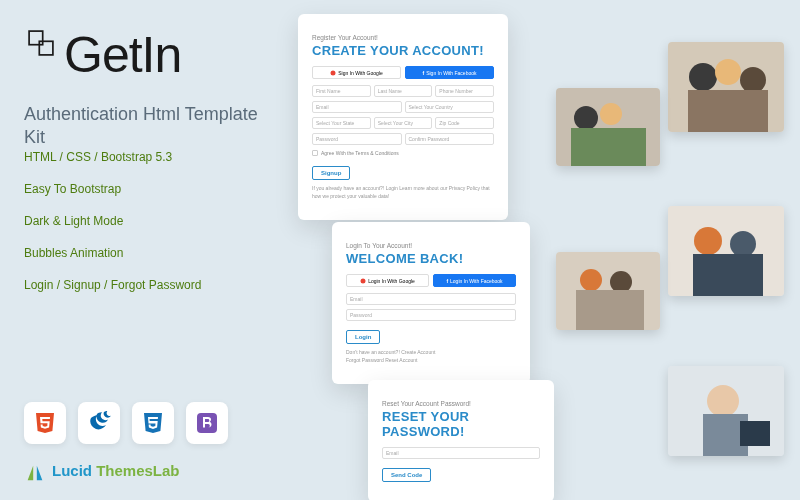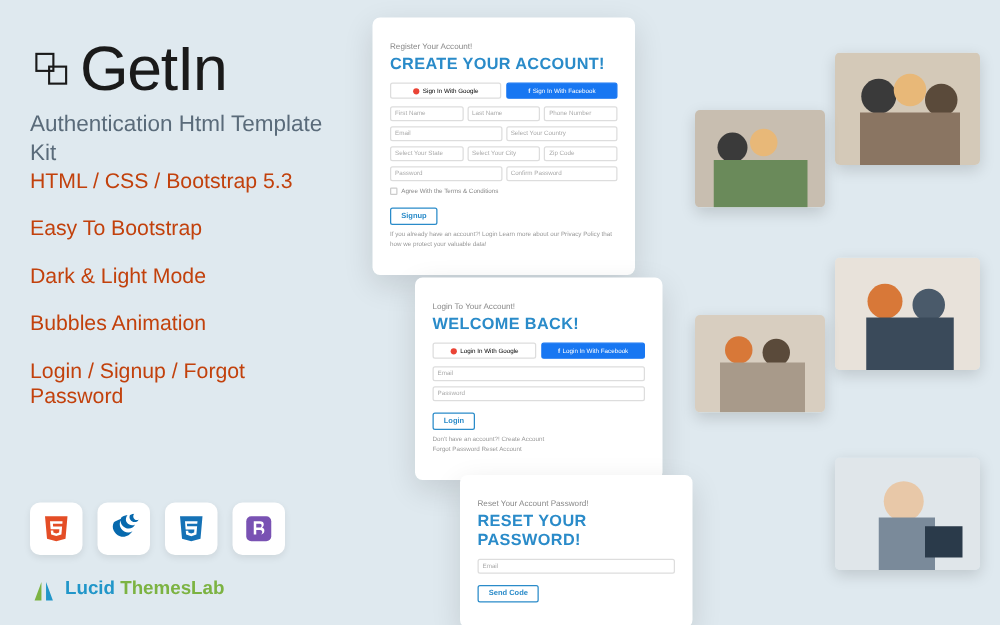--- a/index.html
+++ b/index.html
@@ -1,24 +1,24 @@
 <!DOCTYPE html>
 <html><head>
 <meta charset="utf-8">
 <style>
 *{margin:0;padding:0;box-sizing:border-box;font-family:-apple-system,BlinkMacSystemFont,'Segoe UI',Arial,sans-serif}
 body{width:800px;height:500px;background:#dfe9ef;position:relative;overflow:hidden}
 .left{position:absolute;left:24px;top:26px;width:250px}
-.logo-row{display:flex;align-items:center;gap:6px;margin-bottom:4px}
+.logo-row{display:flex;gap:6px;margin-bottom:19px}
 .logo-icon{width:34px;height:34px}
 .logo-icon svg{width:100%;height:100%}
 .brand{font-size:50px;font-weight:400;color:#1a1a1a;letter-spacing:-1px}
 .subtitle{font-size:18px;color:#5a6b7a;line-height:1.3}
 .features{display:flex;flex-direction:column;gap:18px}
-.feature{font-size:17px;color:#c2410c}
+.feature{font-size:12px;color:#4d7c0f}
 .tech-badges{position:absolute;left:24px;bottom:56px;display:flex;gap:12px}
 .badge{width:42px;height:42px;background:#fff;border-radius:8px;display:flex;align-items:center;justify-content:center;box-shadow:0 2px 6px rgba(0,0,0,0.08)}
 .badge svg{width:24px;height:24px}
 .vendor{position:absolute;left:24px;bottom:16px;display:flex;align-items:flex-start;gap:6px}
 .vendor-icon{width:22px;height:22px}
 .vendor-text{font-size:15px;font-weight:600}
 .vendor-text .lucid{color:#2196c9}
 .vendor-text .themes{color:#7cb342}
 .card{background:#fff;border-radius:6px;box-shadow:0 8px 24px rgba(0,0,0,0.12);position:absolute;padding:20px 14px}
 .card-signup{left:298px;top:14px;width:210px;z-index:1}

